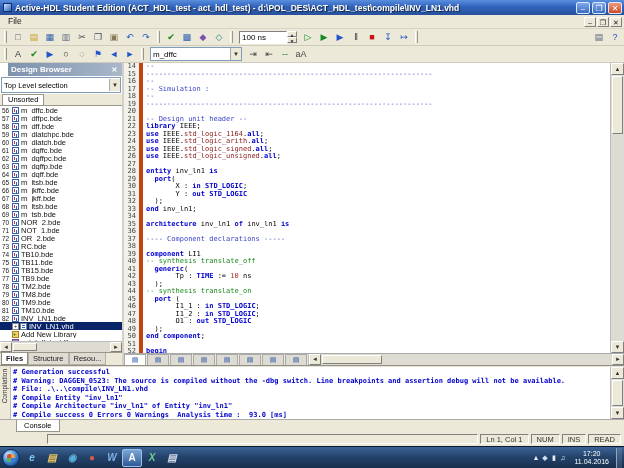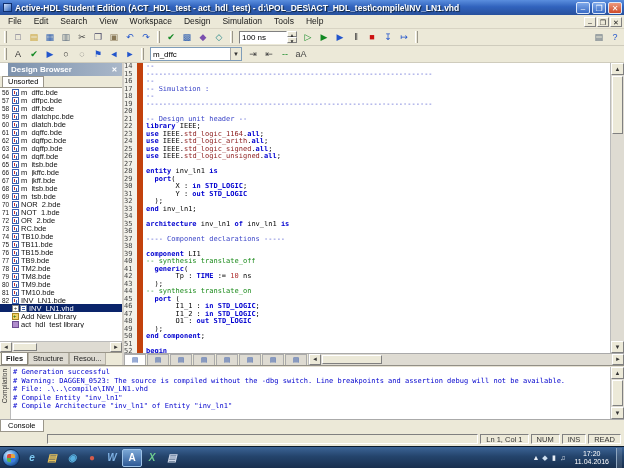--- a/index.html
+++ b/index.html
@@ -12,21 +12,21 @@
   .titlebar { height:15px; flex:none; display:flex; align-items:center; padding:0 2px;
     background:linear-gradient(180deg,#5a8ede 0%,#3163bd 45%,#27509c 100%); color:#fff; }
   .app-icon { width:9px; height:9px; flex:none; margin:0 3px 0 1px; background:linear-gradient(135deg,#cfe2ff,#2c62b8); border:1px solid #10306e; }
   .title-text { flex:1; font-size:8.5px; font-weight:bold; white-space:nowrap; overflow:hidden; text-overflow:ellipsis; text-shadow:1px 1px 1px #123; }
   .winbtn { width:14px; height:12px; flex:none; margin-left:2px; font-size:8px; line-height:11px; text-align:center;
     color:#fff; background:linear-gradient(#7fa9ea,#3a6cc4); border:1px solid #dce8fb; border-radius:2px; }
   .winbtn.close { background:linear-gradient(#ef9a7d,#cf4a28); }
 
   
   .menubar { height:14px; flex:none; display:flex; align-items:center; background:#ece9d8; border-bottom:1px solid #d8d4c4; padding:0 2px; }
-  .menu-items { display:flex; height:100%; align-items:flex-start; }
+  .menu-items { display:flex; height:100%; align-items:flex-start;flex-direction:column; }
   .menu-item { font-size:8.5px; color:#1a1a1a; padding:0 6px; line-height:13px; }
   .mdi-btns { margin-left:auto; display:flex; gap:1px; }
   .mdibtn { width:12px; height:10px; font-size:7px; line-height:9px; text-align:center; color:#222;
     background:#ece9d8; border:1px solid; border-color:#fff #808080 #808080 #fff; }
 
   
   .toolbar { height:17px; flex:none; display:flex; align-items:center; background:#ece9d8; border-bottom:1px solid #cfccbd; padding:0 1px; }
   .grip { width:3px; height:12px; flex:none; margin:0 3px; border-left:1px solid #fff; border-right:1px solid #9a968a; }
   .igroup { display:flex; align-items:center; }
   .tbtn { width:16px; height:15px; flex:none; display:flex; align-items:center; justify-content:center;
@@ -77,21 +77,21 @@
   .panel-hscroll { height:11px; flex:none; display:flex; background:#dedbd2; border-top:1px solid #bbb; }
   .browser-footer { height:13px; flex:none; display:flex; align-items:flex-start; background:#ece9d8; border-top:1px solid #9a968a; padding-left:1px; }
   .ftab { height:12px; font-size:7.5px; line-height:11px; padding:0 4px; color:#222; border:1px solid #b5b1a4; border-top:none; background:#dedbd2; }
   .ftab.active { background:#fff; font-weight:bold; border-color:#8a867a; }
 
   
   .editor { flex:1; min-width:0; display:flex; flex-direction:column; background:#fff; }
   .editor-top { flex:1; min-height:0; display:flex; }
   .codepane { flex:1; min-width:0; overflow:hidden; background:#fff; }
   .code-row { display:flex; height:7.5px; line-height:7.5px; font-family:"DejaVu Sans Mono",monospace; font-size:7px; white-space:pre; }
-  .gutter { width:19px; flex:none; text-align:left; padding-right:3px; color:#444; background:#f2f1ea; border-right:6px solid #c2410c; }
+  .gutter { width:19px; flex:none; text-align:right; padding-right:3px; color:#444; background:#f2f1ea; border-right:4px solid #c2410c; }
   .code-text { flex:1; color:#000; padding-left:3px; overflow:hidden; }
   .code-text i { font-style:normal; }
   .c-comment { color:#3c46c8; }
   .c-pragma  { color:#1a8a1a; }
   .c-kw   { color:#0000d0; font-weight:bold; }
   .c-type { color:#0000d0; font-weight:bold; }
   .c-pkg  { color:#8b1a1a; }
   .c-num  { color:#b03030; }
 
   .vscroll { width:14px; flex:none; display:flex; flex-direction:column; background:#dedbd2; border-left:1px solid #bbb; }
@@ -108,23 +108,23 @@
     font-size:7px; background:#dedbd2; border:1px solid #aaa; border-bottom:none; color:#3a5fae; }
   .dtab.pressed { background:#fff; }
   .ebottom-scroll { flex:1; display:flex; background:#dedbd2; border-left:1px solid #bbb; }
 
   
   .console { height:67px; flex:none; display:flex; flex-direction:column; border-top:2px groove #e6e2d4; background:#ece9d8; }
   .console-main { flex:1; min-height:0; display:flex; }
   .console-side { width:11px; flex:none; background:#ece9d8; border-right:1px solid #bbb; position:relative; overflow:hidden; }
   .console-side span { position:absolute; left:1px; top:2px; writing-mode:vertical-rl; transform:rotate(180deg);
     font-size:6.5px; color:#333; }
-  .console-body { flex:1; min-width:0; background:#fff; overflow:hidden; padding:1px 2px; }
+  .console-body { flex:1; min-width:0; background:#fff; overflow:hidden; padding:1px 2px;font-weight:bold; }
   .console-line { height:8.6px; line-height:8.6px; font-family:"DejaVu Sans Mono",monospace; font-size:7px; color:#0000cd; white-space:pre; }
-  .console-tabrow { height:13px; flex:none; display:flex; align-items:flex-start; background:#ece9d8; border-top:1px solid #aaa; padding-left:0; }
+  .console-tabrow { height:13px; flex:none; display:flex; align-items:flex-start; background:#ece9d8; border-top:1px solid #aaa; padding-left:16px; }
   .console-tab { height:12px; background:#fff; border:1px solid #9a968a; border-top:none; font-size:7.5px; line-height:11px; padding:0 7px; }
 
   
   .statusbar { height:14px; flex:none; display:flex; align-items:center; gap:2px; background:#ece9d8; padding:1px 3px;margin-left:44px; }
   .sb-main { flex:1; height:10px; border:1px solid; border-color:#808080 #fff #fff #808080; }
   .sb-cell { height:10px; border:1px solid; border-color:#808080 #fff #fff #808080; font-size:7.5px; line-height:9px;
     padding:0 5px; color:#333; white-space:nowrap; }
 
   
   .taskbar { height:22px; flex:none; display:flex; align-items:center; gap:2px; padding:0 2px;
@@ -243,20 +243,24 @@
           <span class="tbtn" style="color: rgb(68, 68, 68);">aA</span>
         </span>
     </div>
 
     <div class="main">
 
       <div class="browser">
         <div class="browser-header">
           <span>Design Browser</span>
           <span class="browser-close">✕</span>
+        </div>
+        <div class="mode-combo">
+          <span class="combo-val">Top Level selection</span>
+          <span class="combo-arrow">▼</span>
         </div>
         <div class="list-tabrow">
           <span class="list-tab">Unsorted</span>
         </div>
         <div class="tree">
             <div class="tree-row">
               <span class="tree-num">56</span>
               <span class="tree-icon icon-bde"></span>
               <span class="tree-label">m_dffc.bde</span>
             </div>
@@ -495,20 +499,21 @@
       <div class="console-main">
         <div class="console-side">
           <span>Compilation</span>
         </div>
         <div class="console-body">
             <div class="console-line"># Generation successful</div>
             <div class="console-line"># Warning: DAGGEN_0523: The source is compiled without the -dbg switch. Line breakpoints and assertion debug will not be available.</div>
             <div class="console-line"># File: .\..\compile\INV_LN1.vhd</div>
             <div class="console-line"># Compile Entity "inv_ln1"</div>
             <div class="console-line"># Compile Architecture "inv_ln1" of Entity "inv_ln1"</div>
+            <div class="console-line"># Compile success 0 Errors 0 Warnings  Analysis time :  93.0 [ms]</div>
           </div>
         <div class="vscroll">
           <span class="sbtn">▲</span>
           <span class="vthumb low"></span>
           <span class="sbtn">▼</span>
         </div>
       </div>
       <div class="console-tabrow">
         <span class="console-tab">Console</span>
       </div>

